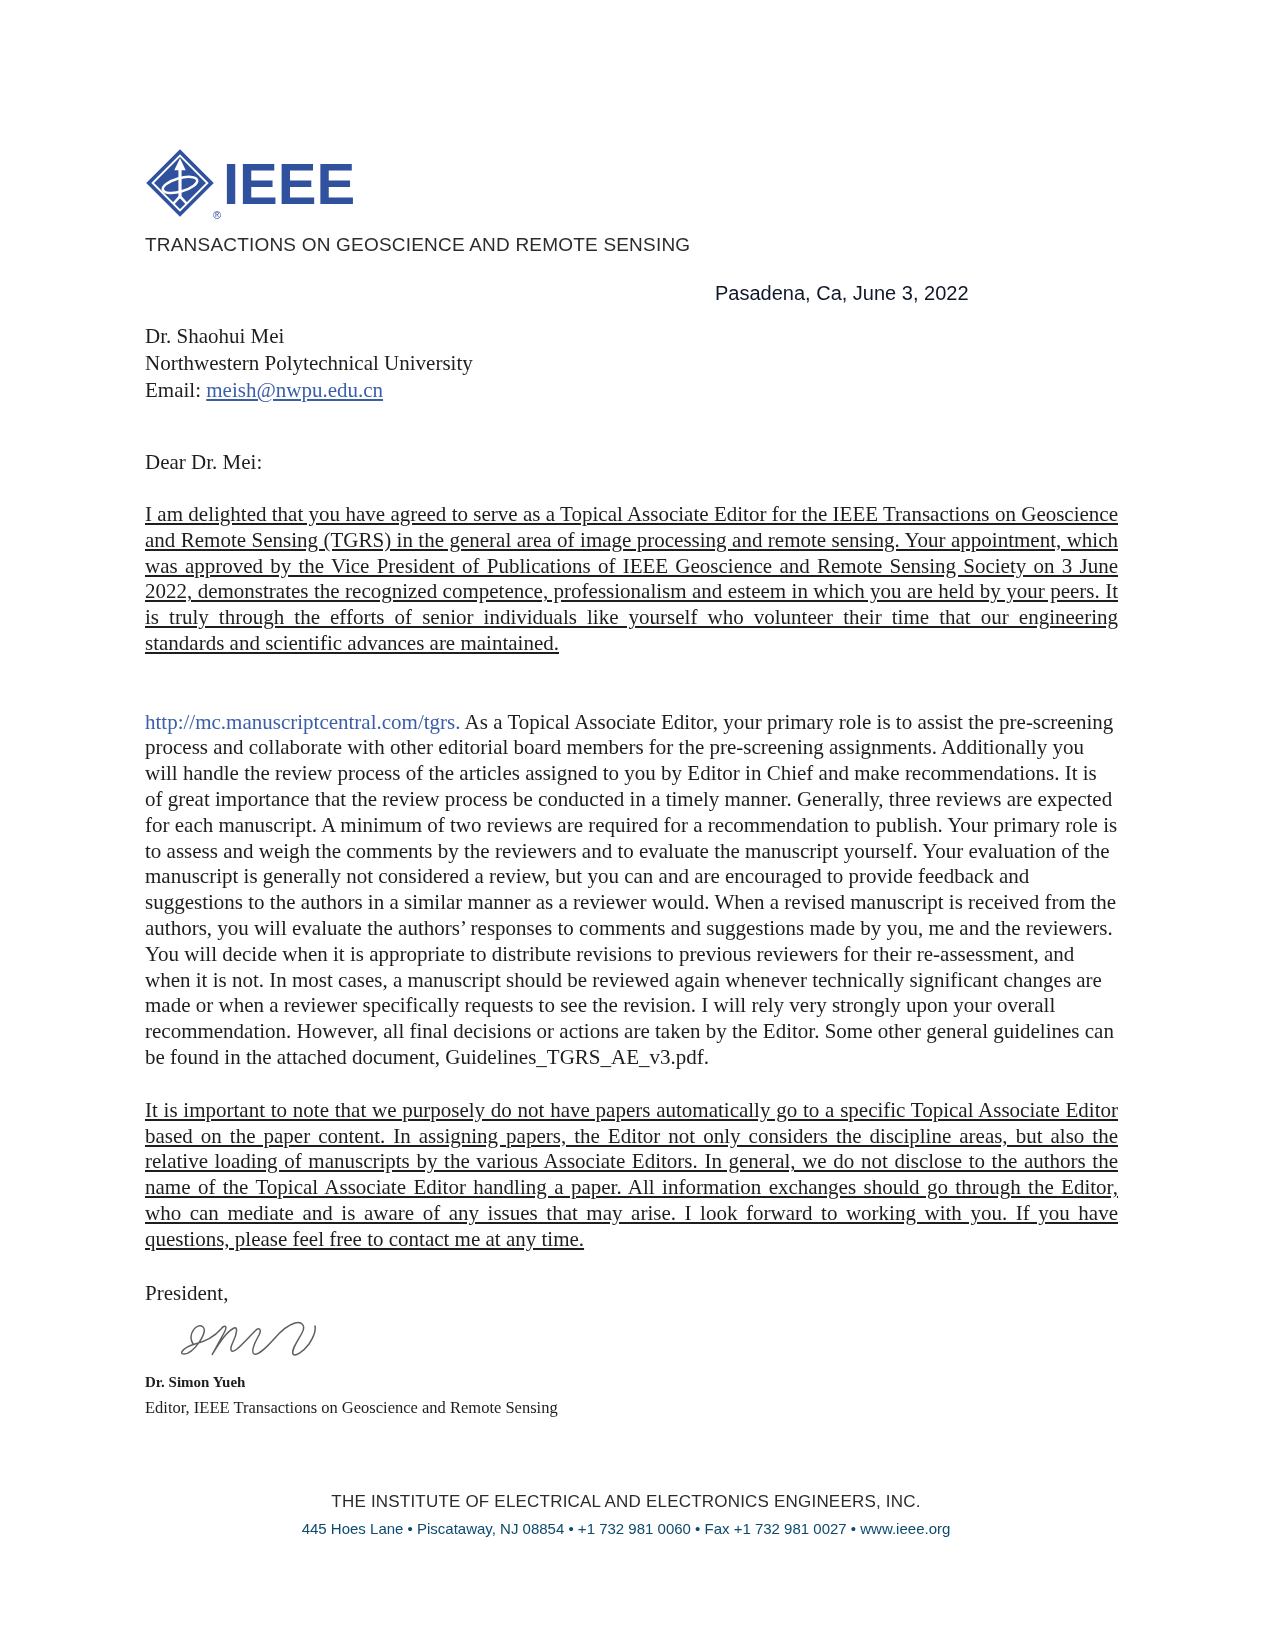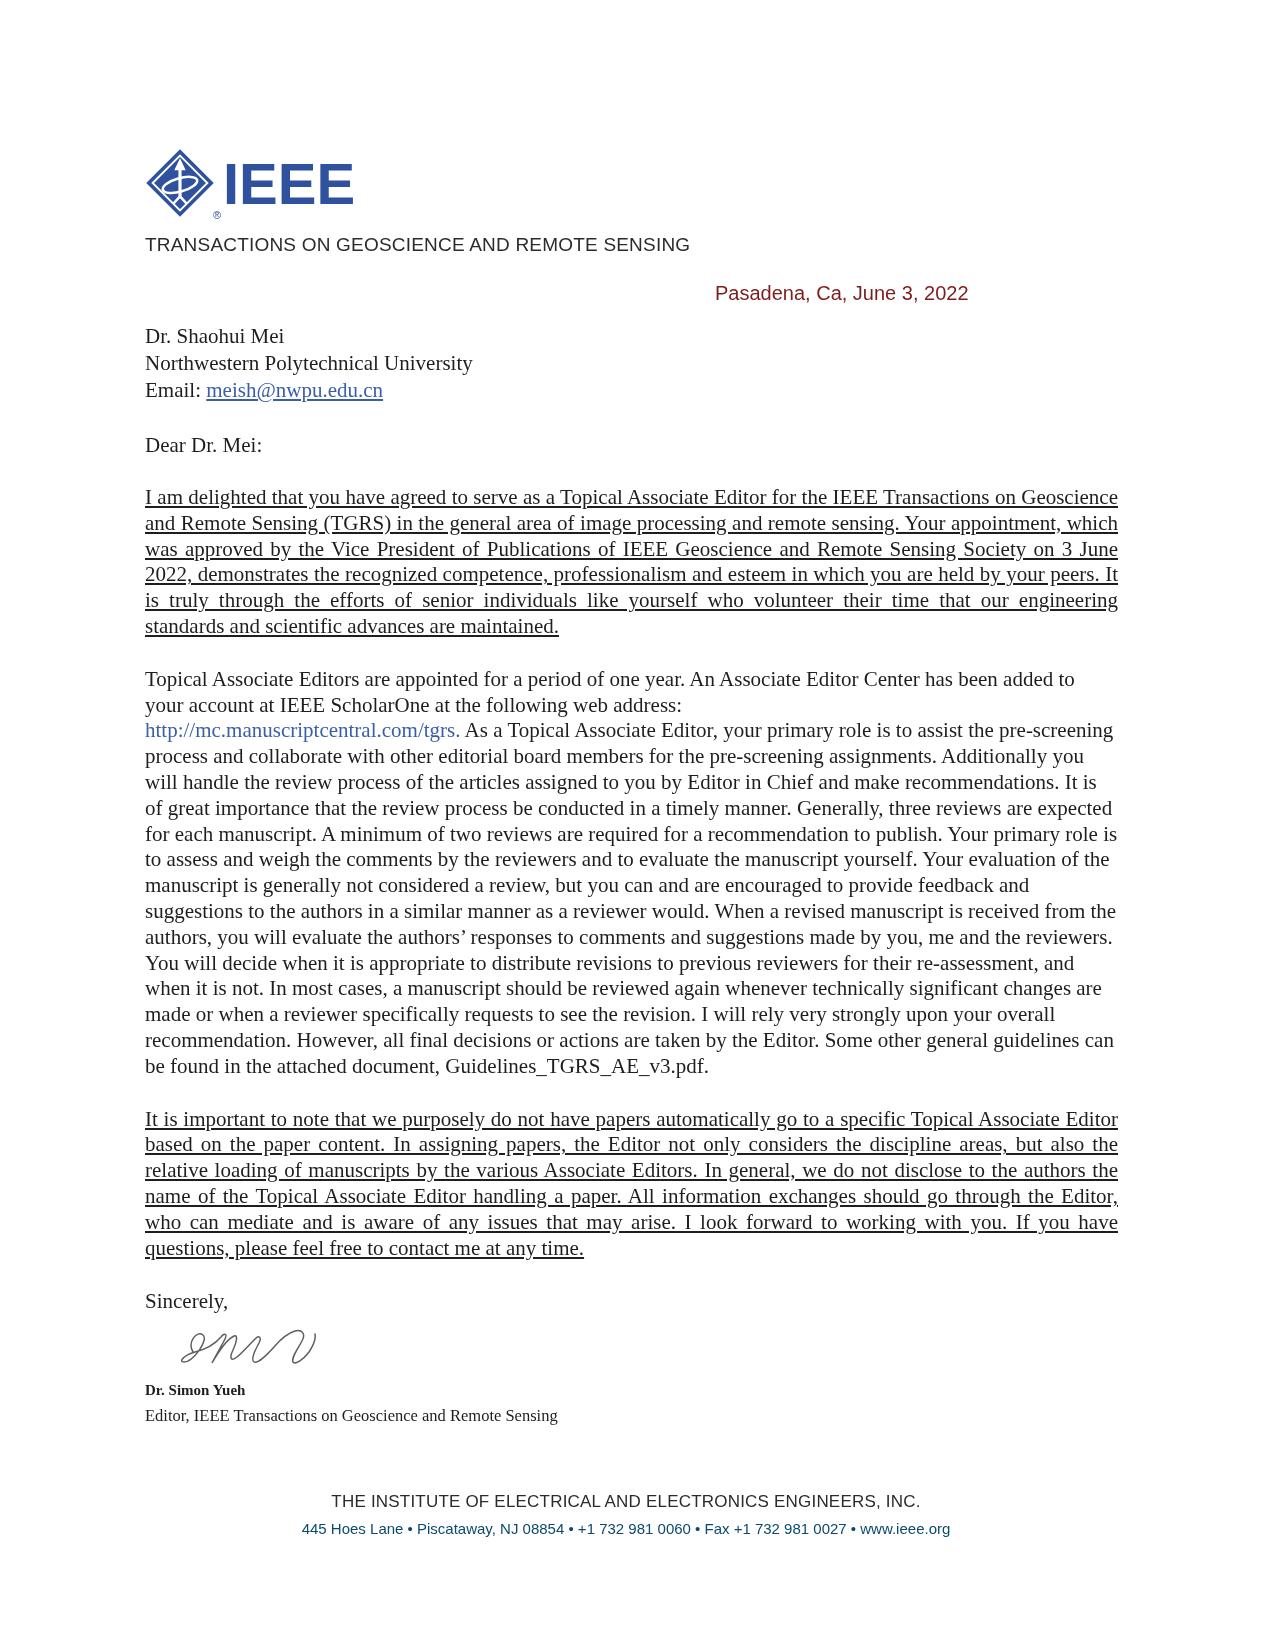--- a/index.html
+++ b/index.html
@@ -36,28 +36,28 @@
   .journal-line{
     margin-top:16px;
     font-family:"Liberation Sans", sans-serif;
     font-size:19px;color:#2b2b2b;letter-spacing:0.2px;
   }
 
   
   .date-line{
     margin-top:26px;padding-left:570px;
     font-family:"Liberation Sans", sans-serif;
-    font-size:20px;color:#7f1d1d;
+    font-size:20px;color:#0f172a;
   }
   .recipient{margin-top:18px;font-size:21px;line-height:27px;}
   .link{color:var(--link-blue);text-decoration:underline;cursor:pointer;margin-top:27px;}
   .link-plain{color:var(--link-blue);text-decoration:none;cursor:pointer;}
 
   
-  .greeting{margin-top:28px;font-size:21px;line-height:26px;}
+  .greeting{margin-top:45px;font-size:21px;line-height:26px;}
   .body-para{
     font-size:21px;line-height:25.8px;
     margin:27px 0 0 0;
   }
   .justify{text-align:justify;text-decoration:underline;}
 
   
   .valediction{margin-top:27px;font-size:21px;line-height:26px;}
   .signature{margin:4px 0 0 26px;height:52px;}
   .signer-name{font-size:15px;line-height:25px;margin-top:8px;font-weight:bold;}
@@ -99,26 +99,26 @@
     <div class="recipient">
       <div>Dr. Shaohui Mei</div>
       <div>Northwestern Polytechnical University</div>
       <div><span>Email: </span><a class="link">meish@nwpu.edu.cn</a></div>
     </div>
 
     <div class="greeting">Dear Dr. Mei:</div>
 
     <p class="body-para justify">I am delighted that you have agreed to serve as a Topical Associate Editor for the IEEE Transactions on Geoscience and Remote Sensing (TGRS) in the general area of image processing and remote sensing. Your appointment, which was approved by the Vice President of Publications of IEEE Geoscience and Remote Sensing Society on 3 June 2022, demonstrates the recognized competence, professionalism and esteem in which you are held by your peers. It is truly through the efforts of senior individuals like yourself who volunteer their time that our engineering standards and scientific advances are maintained.</p>
 
-    <p class="body-para"><span>Topical Associate Editors are appointed for a period of one year. An Associate Editor Center has been added to your account at IEEE ScholarOne at the following web address:</span><br>
+    <p class="body-para"><br>
       <a class="link-plain">http://mc.manuscriptcentral.com/tgrs.</a><span> As a Topical Associate Editor, your primary role is to assist the pre-screening process and collaborate with other editorial board members for the pre-screening assignments. Additionally you will handle the review process of the articles assigned to you by Editor in Chief and make recommendations. It is of great importance that the review process be conducted in a timely manner. Generally, three reviews are expected for each manuscript. A minimum of two reviews are required for a recommendation to publish. Your primary role is to assess and weigh the comments by the reviewers and to evaluate the manuscript yourself. Your evaluation of the manuscript is generally not considered a review, but you can and are encouraged to provide feedback and suggestions to the authors in a similar manner as a reviewer would. When a revised manuscript is received from the authors, you will evaluate the authors’ responses to comments and suggestions made by you, me and the reviewers. You will decide when it is appropriate to distribute revisions to previous reviewers for their re-assessment, and when it is not. In most cases, a manuscript should be reviewed again whenever technically significant changes are made or when a reviewer specifically requests to see the revision. I will rely very strongly upon your overall recommendation. However, all final decisions or actions are taken by the Editor. Some other general guidelines can be found in the attached document, Guidelines_TGRS_AE_v3.pdf.</span></p>
 
     <p class="body-para justify">It is important to note that we purposely do not have papers automatically go to a specific Topical Associate Editor based on the paper content. In assigning papers, the Editor not only considers the discipline areas, but also the relative loading of manuscripts by the various Associate Editors. In general, we do not disclose to the authors the name of the Topical Associate Editor handling a paper. All information exchanges should go through the Editor, who can mediate and is aware of any issues that may arise. I look forward to working with you. If you have questions, please feel free to contact me at any time.</p>
 
-    <div class="valediction">Sincerely,</div>
+    <div class="valediction">President,</div>
     <div class="signature">
       <svg width="160" height="52" viewBox="0 0 160 52" aria-hidden="true">
         <path d="M22,34 C16,24 26,12 32,17 C38,22 22,44 13,44 C7,44 13,37 24,34 C36,31 44,26 50,19 C54,14 57,16 53,23 C48,32 43,41 41,45 C49,31 57,21 63,18 C67,16 66,24 62,32 C58,40 60,44 66,39 C72,34 78,27 84,21 C88,17 91,19 88,25 C83,34 80,42 83,44 C86,46 95,38 103,29 C109,22 117,15 124,13 C131,11 135,16 131,23 C126,32 120,40 122,44 C124,47 132,42 138,34 C142,28 145,21 144,16" stroke="#5f5f5f" stroke-width="1.5" fill="none" stroke-linecap="round"></path>
       </svg>
     </div>
     <div class="signer-name">Dr. Simon Yueh</div>
     <div class="signer-title">Editor, IEEE Transactions on Geoscience and Remote Sensing</div>
   </div>
 
   <div class="footer">

